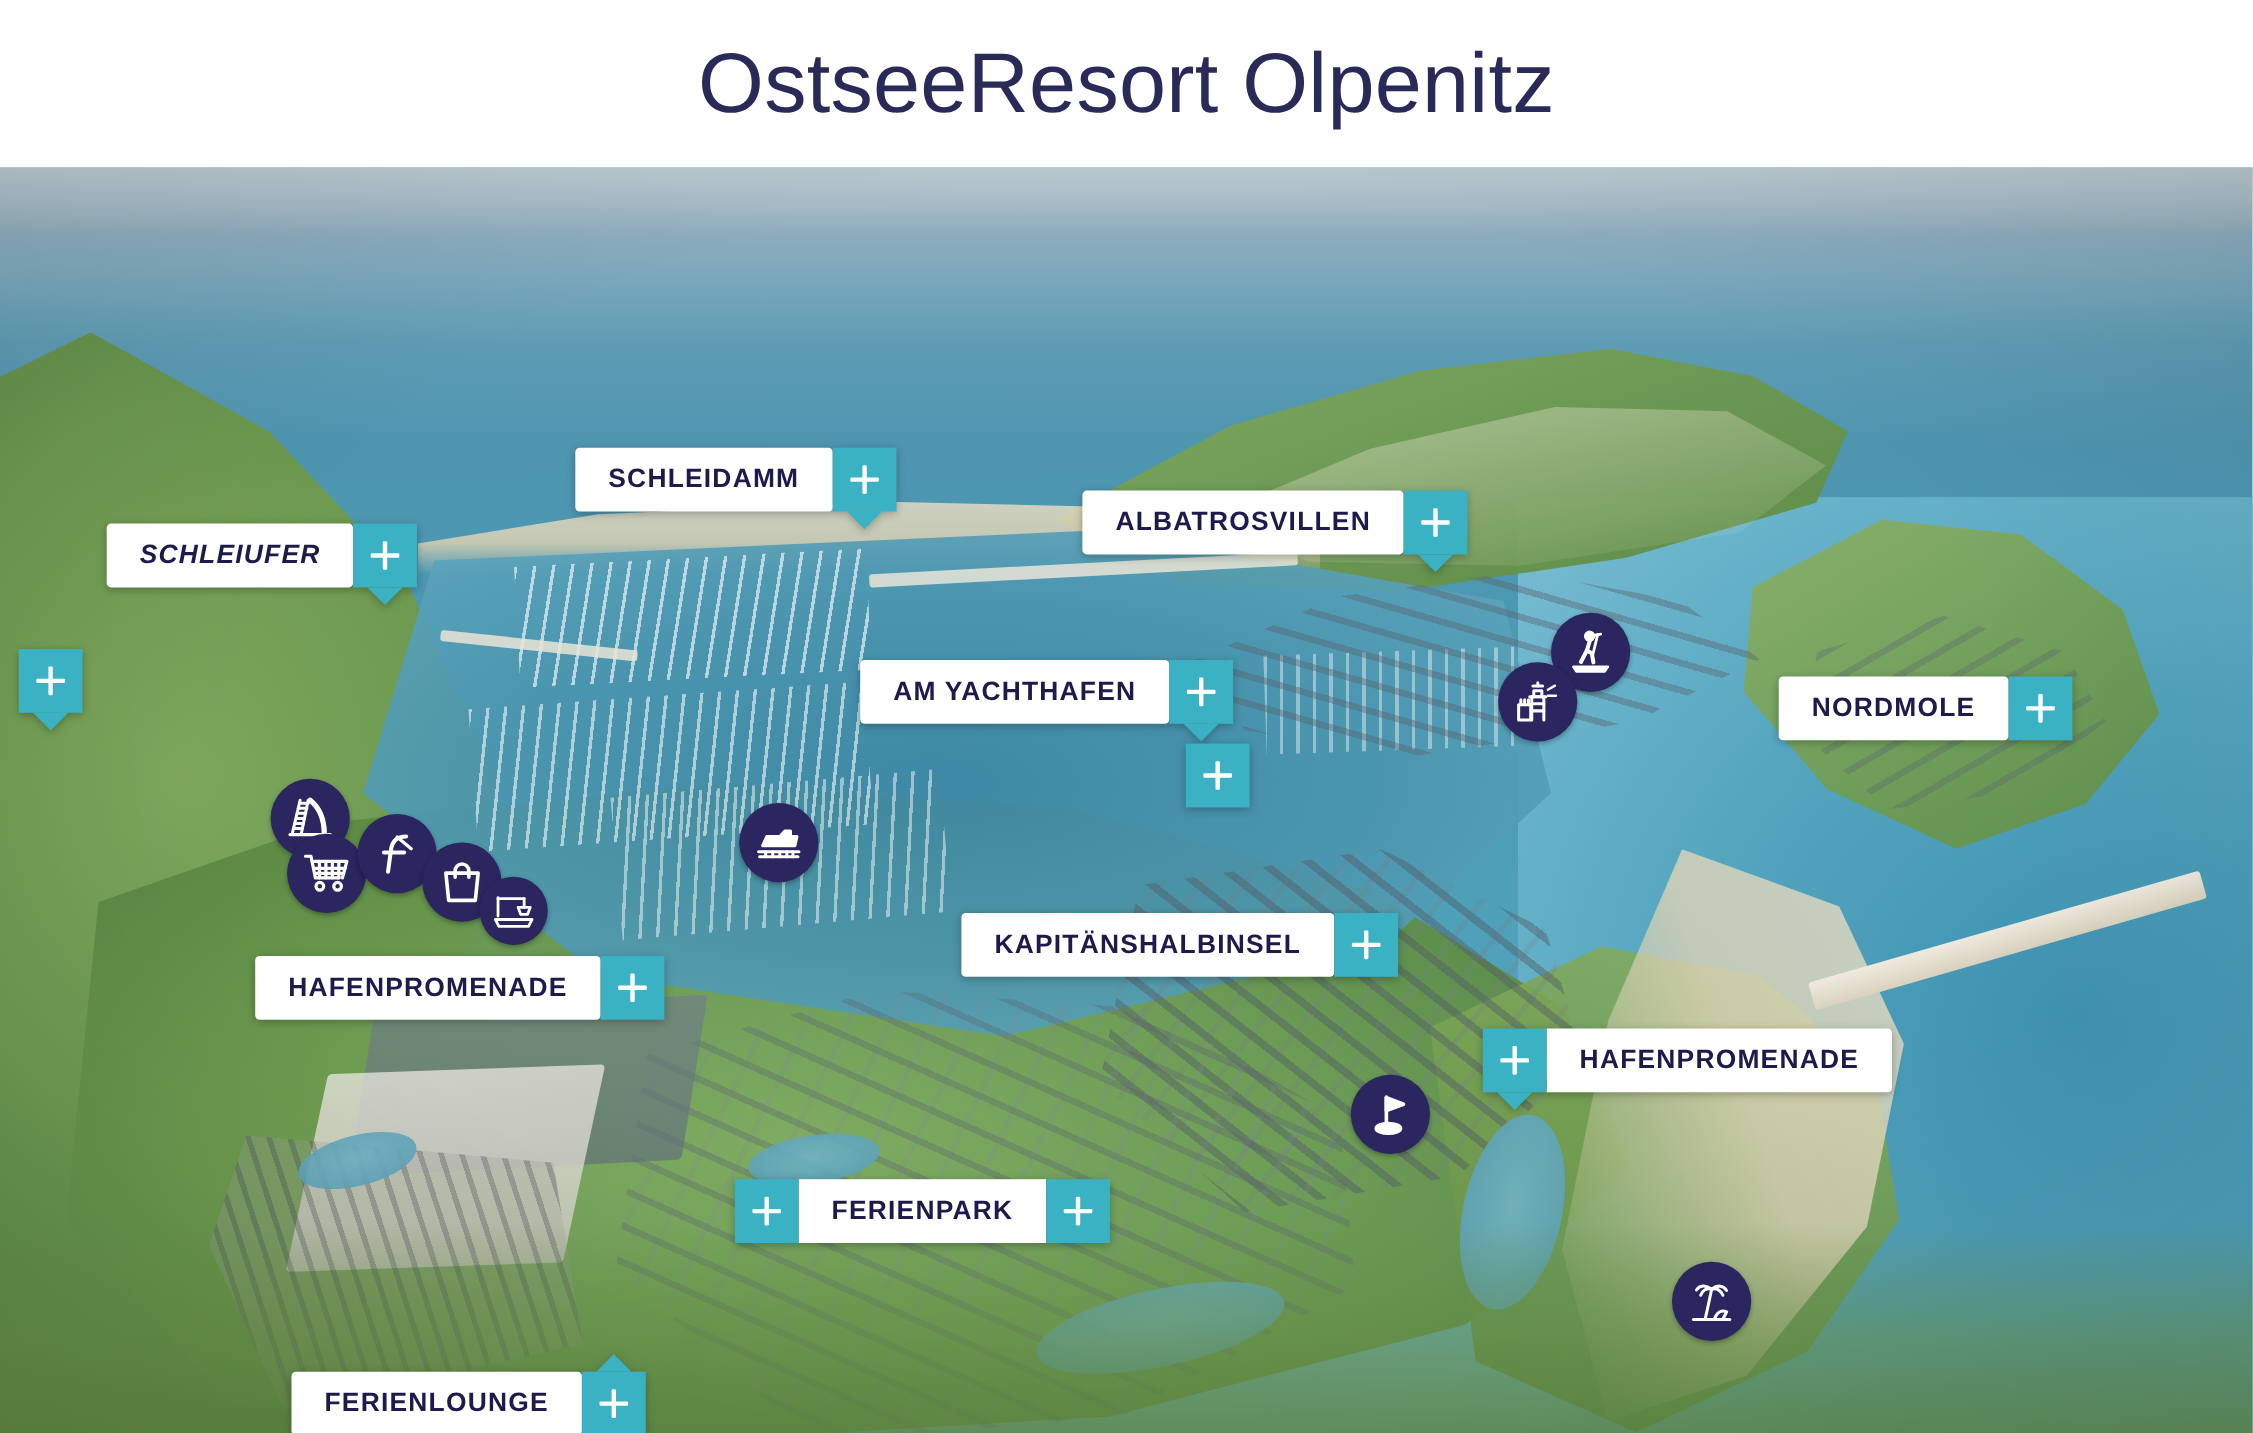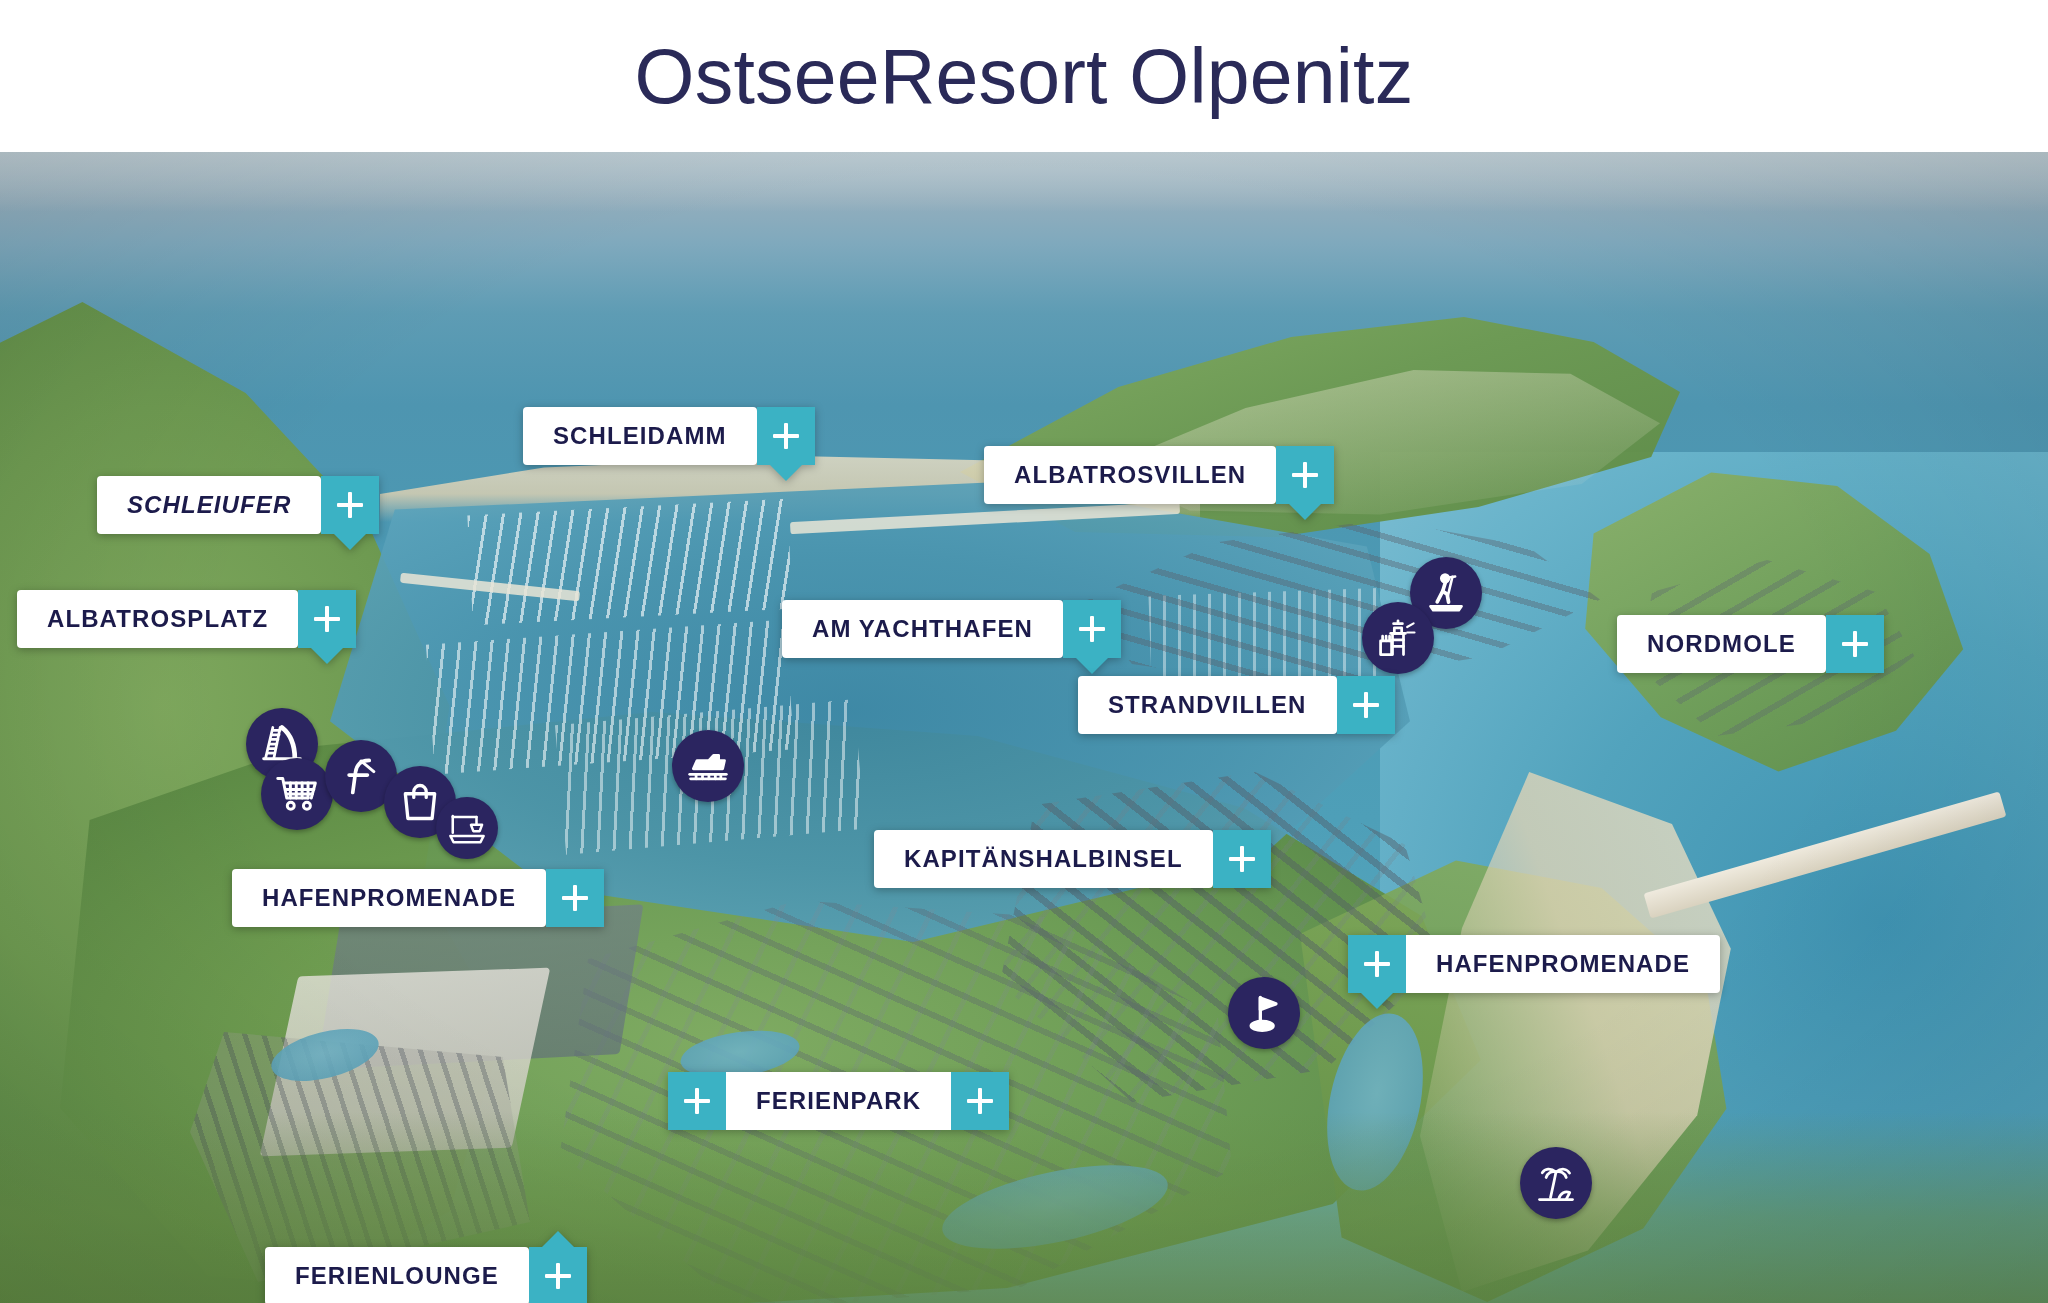--- a/index.html
+++ b/index.html
@@ -416,37 +416,35 @@
             <span class="tail down"></span>
           </div>
         </div>
         <div class="hotspot" style="left: 97px; top: 324px; font-style: italic;">
           <div class="hs-text">SCHLEIUFER</div>
           <div class="hs-plus">
             <span class="tail down"></span>
           </div>
         </div>
         <div class="hotspot" style="left: 17px; top: 438px;">
-          <div class="hs-text">ALBATROSPLATZ</div>
           <div class="hs-plus">
             <span class="tail down"></span>
           </div>
         </div>
         <div class="hotspot" style="left: 782px; top: 448px;">
           <div class="hs-text">AM YACHTHAFEN</div>
           <div class="hs-plus">
             <span class="tail down"></span>
           </div>
         </div>
         <div class="hotspot" style="left: 1617px; top: 463px;">
           <div class="hs-text">NORDMOLE</div>
           <div class="hs-plus"></div>
         </div>
         <div class="hotspot" style="left: 1078px; top: 524px;">
-          <div class="hs-text">STRANDVILLEN</div>
           <div class="hs-plus"></div>
         </div>
         <div class="hotspot" style="left: 874px; top: 678px;">
           <div class="hs-text">KAPITÄNSHALBINSEL</div>
           <div class="hs-plus"></div>
         </div>
         <div class="hotspot" style="left: 232px; top: 717px;">
           <div class="hs-text">HAFENPROMENADE</div>
           <div class="hs-plus"></div>
         </div>

